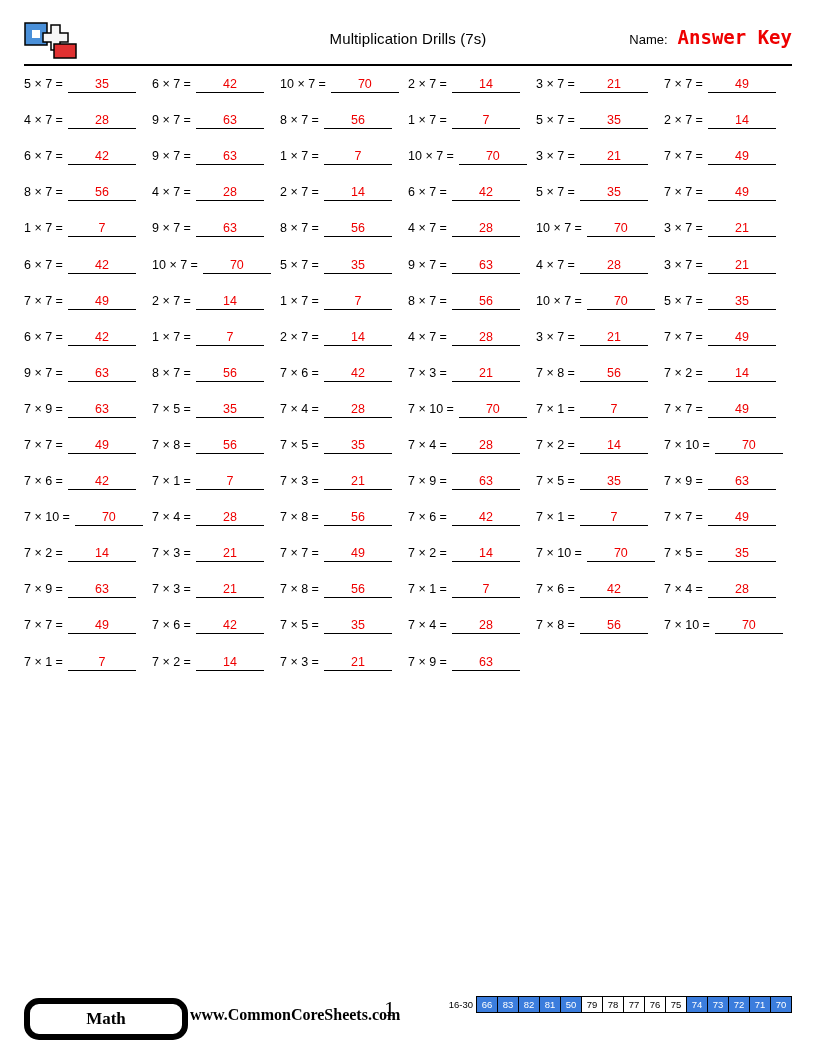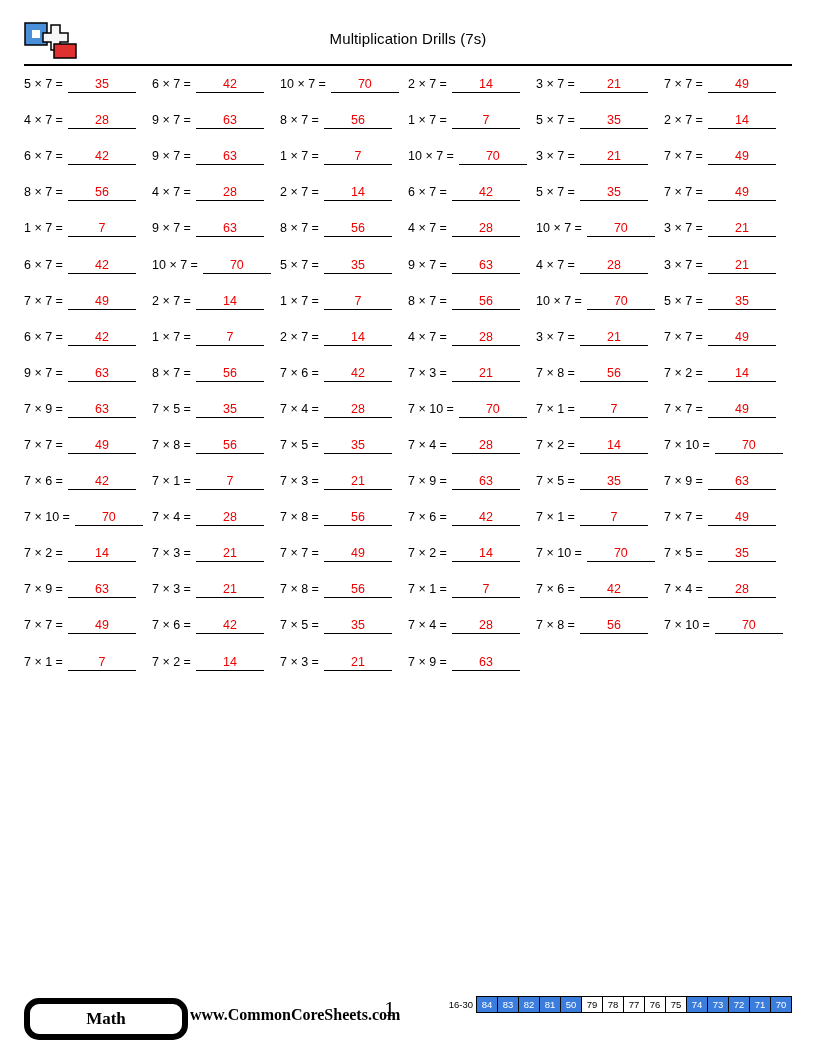--- a/index.html
+++ b/index.html
@@ -180,20 +180,24 @@
   <div class="header">
     <div class="logo">
       <svg width="62" height="38" viewBox="0 0 62 38">
         <rect x="1" y="1" width="22" height="22" fill="#4a90d9" stroke="#000" stroke-width="1.5"></rect>
         <rect x="8" y="8" width="8" height="8" fill="#ffffff"></rect>
         <path d="M27 3 h9 v8 h8 v9 h-8 v8 h-9 v-8 h-8 v-9 h8 z" fill="#f7f7f7" stroke="#000" stroke-width="1.5"></path>
         <rect x="30" y="22" width="22" height="14" fill="#e03131" stroke="#000" stroke-width="1.5"></rect>
       </svg>
     </div>
     <div class="worksheet-title">Multiplication Drills (7s)</div>
+    <div class="name-block">
+      <span class="name-label">Name:</span>
+      <span class="answer-key">Answer Key</span>
+    </div>
   </div>
   <div class="header-rule"></div>
 
 
   <div class="grid" id="problem-grid">
       <div class="cell">
         <span class="prompt">5 × 7 =</span>
         <span class="answer-slot">35</span>
       </div>
       <div class="cell">
@@ -595,21 +599,21 @@
     </div>
 
   <div class="footer">
     <div class="math-badge">Math</div>
     <div class="site">www.CommonCoreSheets.com</div>
     <div class="page-number">1</div>
     <table class="score-table">
       <tbody id="score-body">
           <tr>
             <td class="range">16-30</td>
-            <td class="hl">84</td>
+            <td class="hl">66</td>
             <td class="hl">83</td>
             <td class="hl">82</td>
             <td class="hl">81</td>
             <td class="hl">50</td>
             <td>79</td>
             <td>78</td>
             <td>77</td>
             <td>76</td>
             <td>75</td>
             <td class="hl">74</td>

